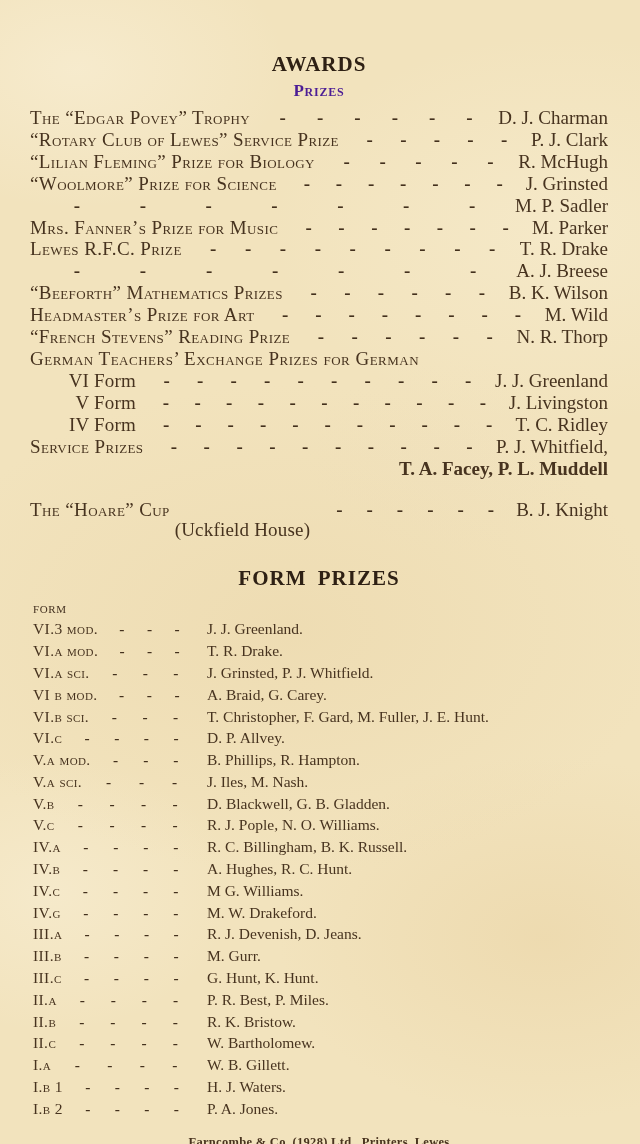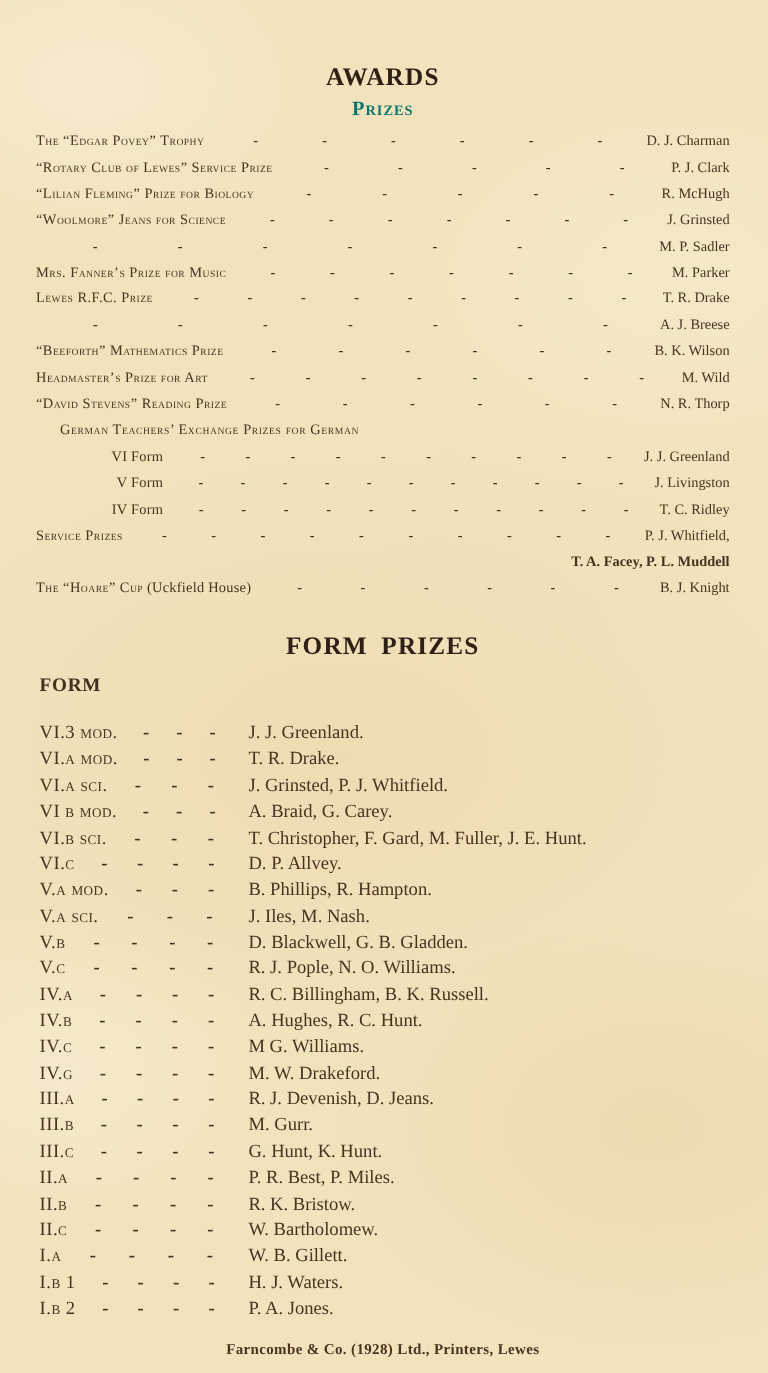--- a/index.html
+++ b/index.html
@@ -20,37 +20,37 @@
   .page { width: 640px; height: 860px; padding: 0 32px 0 30px; position: relative; }
 
   .main-heading {
     text-align: center; font-size: 21px; line-height: 25px;
     font-weight: 700; letter-spacing: 1px; word-spacing: 5px; color: #2e2014;
   }
   .awards-heading { padding-top: 52px; }
   .form-heading   { padding-top: 25px; }
   .sub-heading {
     text-align: center; font-size: 17px; line-height: 21px; margin-top: 3px;
-    font-variant: small-caps; font-weight: 700; letter-spacing: 0.8px; color: #0f766e;
+    font-variant: small-caps; font-weight: 700; letter-spacing: 0.8px; color: #4c1d95;
   }
 
   #awards-list { margin-top: 6px; }
-  .arow { display: flex; align-items: center; font-size: 12px; line-height: 21.9px; white-space: nowrap; }
+  .arow { display: flex; align-items: center; font-size: 19px; line-height: 21.9px; white-space: nowrap; }
   .sc   { font-variant: small-caps; letter-spacing: 0.4px; }
-  .plain{ letter-spacing: 0.2px; }
+  .plain{ letter-spacing: 0.2px; margin-top: 40px; }
   .leader { flex: 1 1 auto; display: flex; justify-content: space-around; align-items: baseline; margin: 0 10px 0 14px; min-width: 16px; overflow: hidden; }
   .dash { font-weight: 700; color: #43301d; }
   .name { text-align: right; }
-  .arow.section .label { letter-spacing: 0.5px; margin-left: 20px; }
+  .arow.section .label { letter-spacing: 0.5px; }
   .indent-box { display: inline-block; width: 106px; text-align: right; }
   .arow.continuation { justify-content: flex-end; font-weight: bold; }
 
   .form-col-header {
-    font-size: 16px; font-weight: 700; letter-spacing: 0.6px;
-    margin: 12px 0 19px 3px; color: #43301f;
+    font-size: 11px; font-weight: 400; letter-spacing: 0.6px;
+    margin: 12px 0 3px 3px; color: #43301f;
   }
   .frow { display: flex; align-items: baseline; font-size: 15.5px; line-height: 21.8px; white-space: nowrap; padding-left: 3px; }
   .fleft { flex: 0 0 174px; display: flex; align-items: baseline; }
   .flabel { white-space: nowrap; }
   .fleft .leader { margin: 0 16px 0 10px; }
 
   .footer {
     text-align: center; margin-top: 15px;
     font-family: Liberation Serif, serif;
     font-weight: 700; font-size: 12.5px; letter-spacing: 0.3px; color: #4a3420;
@@ -92,21 +92,21 @@
         <span class="leader">
           <span class="dash">-</span>
           <span class="dash">-</span>
           <span class="dash">-</span>
           <span class="dash">-</span>
           <span class="dash">-</span>
         </span>
         <span class="name">R. McHugh</span>
       </div>
       <div class="arow award">
-        <span class="sc label">“Woolmore” Jeans for Science</span>
+        <span class="sc label">“Woolmore” Prize for Science</span>
         <span class="leader">
           <span class="dash">-</span>
           <span class="dash">-</span>
           <span class="dash">-</span>
           <span class="dash">-</span>
           <span class="dash">-</span>
           <span class="dash">-</span>
           <span class="dash">-</span>
         </span>
         <span class="name">J. Grinsted</span>
@@ -157,21 +157,21 @@
           <span class="dash">-</span>
           <span class="dash">-</span>
           <span class="dash">-</span>
           <span class="dash">-</span>
           <span class="dash">-</span>
           <span class="dash">-</span>
         </span>
         <span class="name">A. J. Breese</span>
       </div>
       <div class="arow award">
-        <span class="sc label">“Beeforth” Mathematics Prize</span>
+        <span class="sc label">“Beeforth” Mathematics Prizes</span>
         <span class="leader">
           <span class="dash">-</span>
           <span class="dash">-</span>
           <span class="dash">-</span>
           <span class="dash">-</span>
           <span class="dash">-</span>
           <span class="dash">-</span>
         </span>
         <span class="name">B. K. Wilson</span>
       </div>
@@ -183,21 +183,21 @@
           <span class="dash">-</span>
           <span class="dash">-</span>
           <span class="dash">-</span>
           <span class="dash">-</span>
           <span class="dash">-</span>
           <span class="dash">-</span>
         </span>
         <span class="name">M. Wild</span>
       </div>
       <div class="arow award">
-        <span class="sc label">“David Stevens” Reading Prize</span>
+        <span class="sc label">“French Stevens” Reading Prize</span>
         <span class="leader">
           <span class="dash">-</span>
           <span class="dash">-</span>
           <span class="dash">-</span>
           <span class="dash">-</span>
           <span class="dash">-</span>
           <span class="dash">-</span>
         </span>
         <span class="name">N. R. Thorp</span>
       </div>

